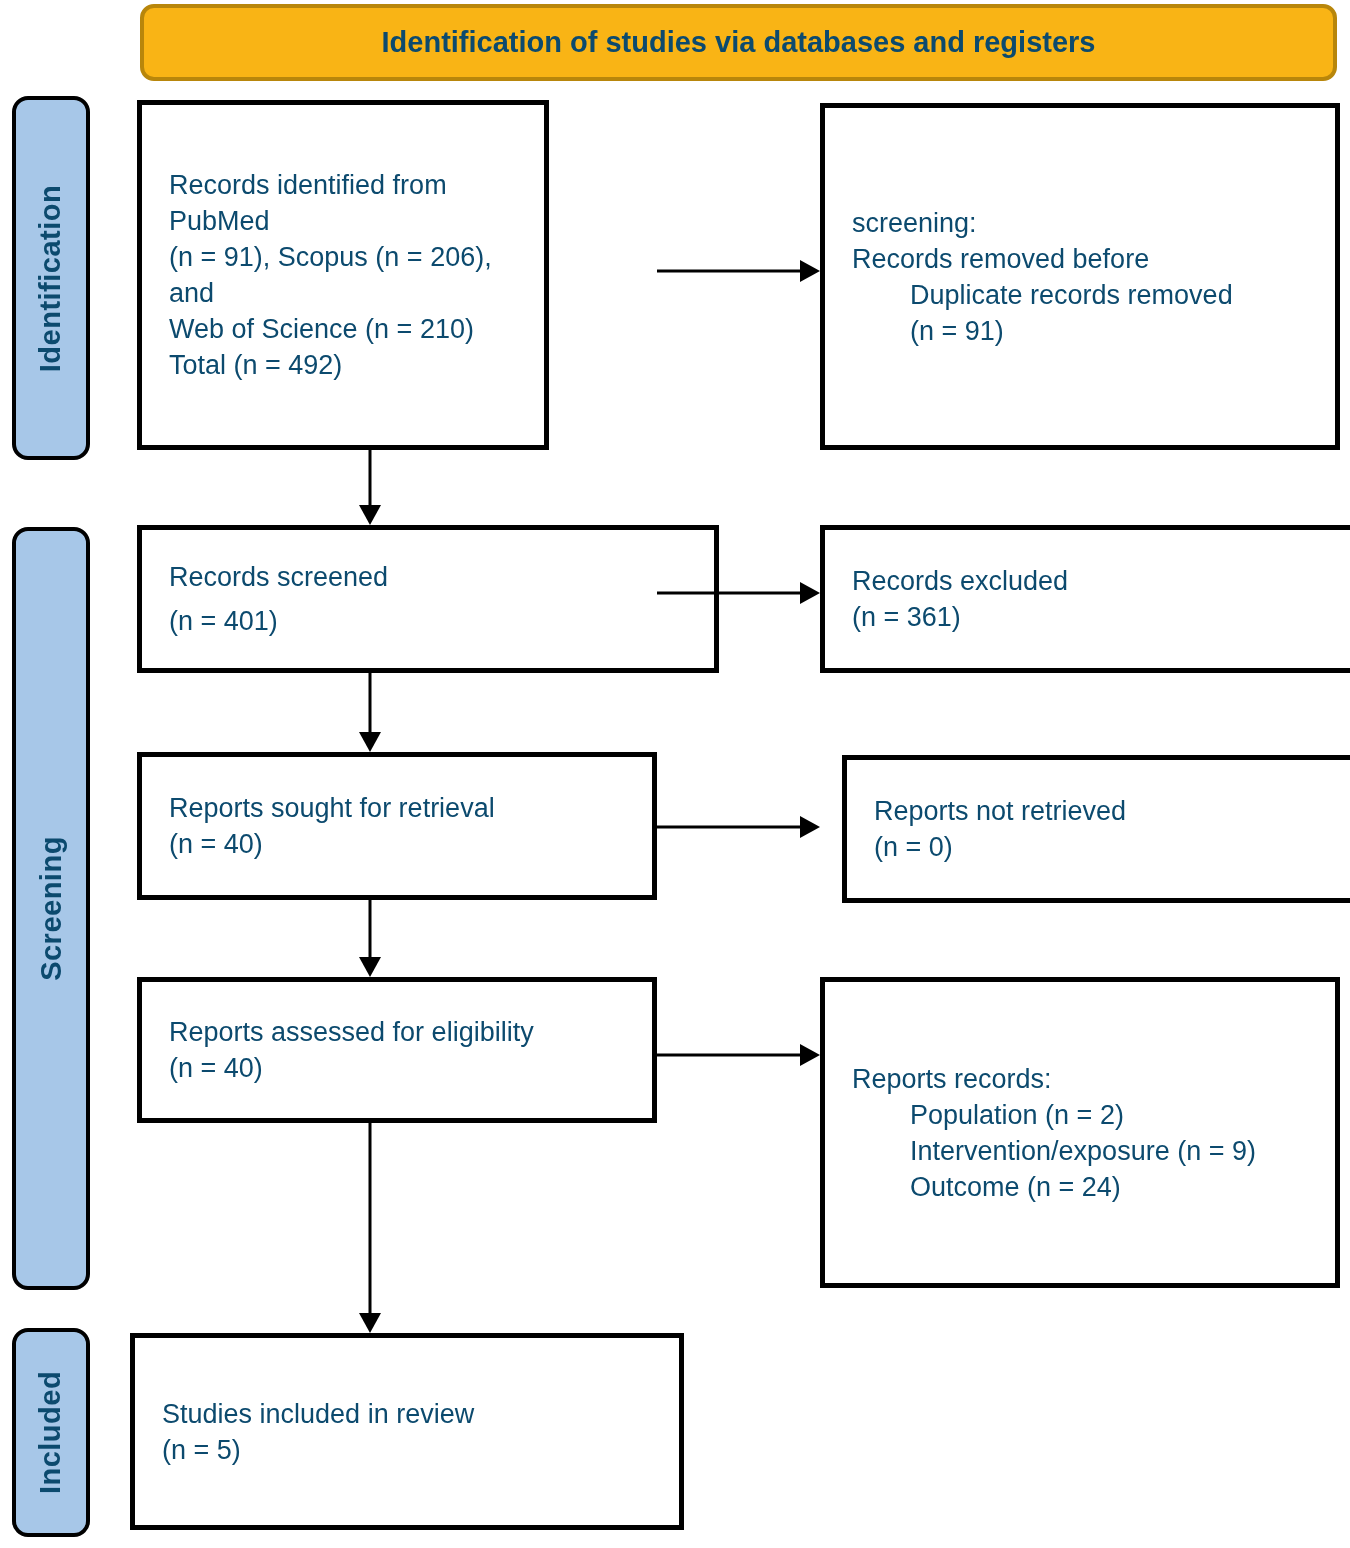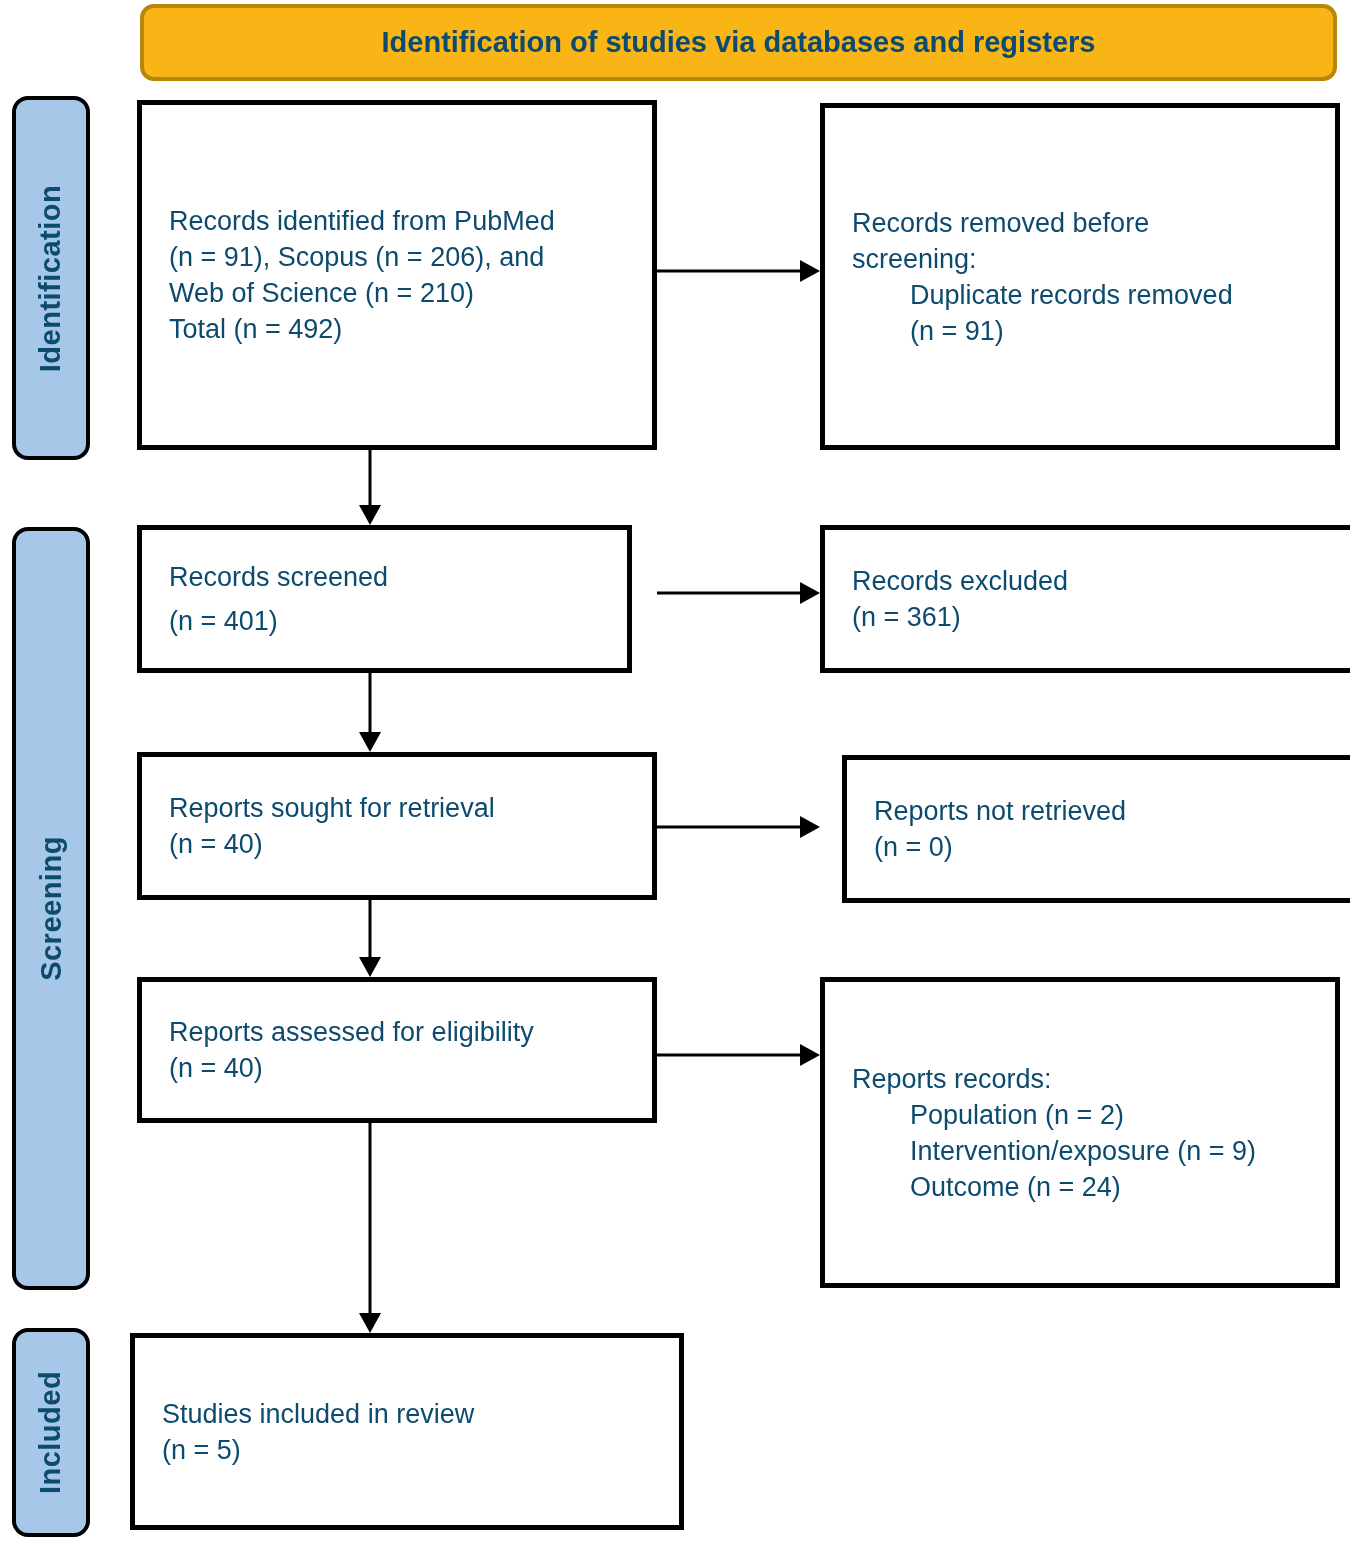--- a/index.html
+++ b/index.html
@@ -49,50 +49,50 @@
   <div class="stage" style="top: 96px; height: 364px; background-color: rgb(167, 199, 232);">
     <span class="vtext">Identification</span>
   </div>
   <div class="stage" style="top: 527px; height: 763px; background-color: rgb(167, 199, 232);">
     <span class="vtext">Screening</span>
   </div>
   <div class="stage" style="top: 1328px; height: 209px; background-color: rgb(167, 199, 232);">
     <span class="vtext">Included</span>
   </div>
 
-  <div class="box" style="left:137px; top:100px; width:520px; height:350px;">
+  <div class="box" style="left:137px; top:100px; width:412px; height:350px;">
     <div>Records identified from PubMed</div>
     <div>(n = 91), Scopus (n = 206), and</div>
     <div>Web of Science (n = 210)</div>
     <div>Total (n = 492)</div>
   </div>
 
-  <div class="box" style="left:137px; top:525px; width:495px; height:148px;gap:8px;">
+  <div class="box" style="left:137px; top:525px; width:582px; height:148px;gap:8px;">
     <div>Records screened</div>
     <div>(n = 401)</div>
   </div>
 
   <div class="box" style="left:137px; top:752px; width:520px; height:148px;">
     <div>Reports sought for retrieval</div>
     <div>(n = 40)</div>
   </div>
 
   <div class="box" style="left:137px; top:977px; width:520px; height:146px;">
     <div>Reports assessed for eligibility</div>
     <div>(n = 40)</div>
   </div>
 
   <div class="box" style="left:130px; top:1333px; width:554px; height:197px;">
     <div>Studies included in review</div>
     <div>(n = 5)</div>
   </div>
 
   <div class="box" style="left:820px; top:103px; width:520px; height:347px;">
+    <div>screening:</div>
     <div>Records removed before</div>
-    <div>screening:</div>
     <div class="indent">Duplicate records removed</div>
     <div class="indent">(n = 91)</div>
   </div>
 
   <div class="box" style="left:820px; top:525px; width:564px; height:148px;">
     <div>Records excluded</div>
     <div>(n = 361)</div>
   </div>
 
   <div class="box" style="left:820px; top:755px; width:520px; height:148px;margin-left:22px;">

